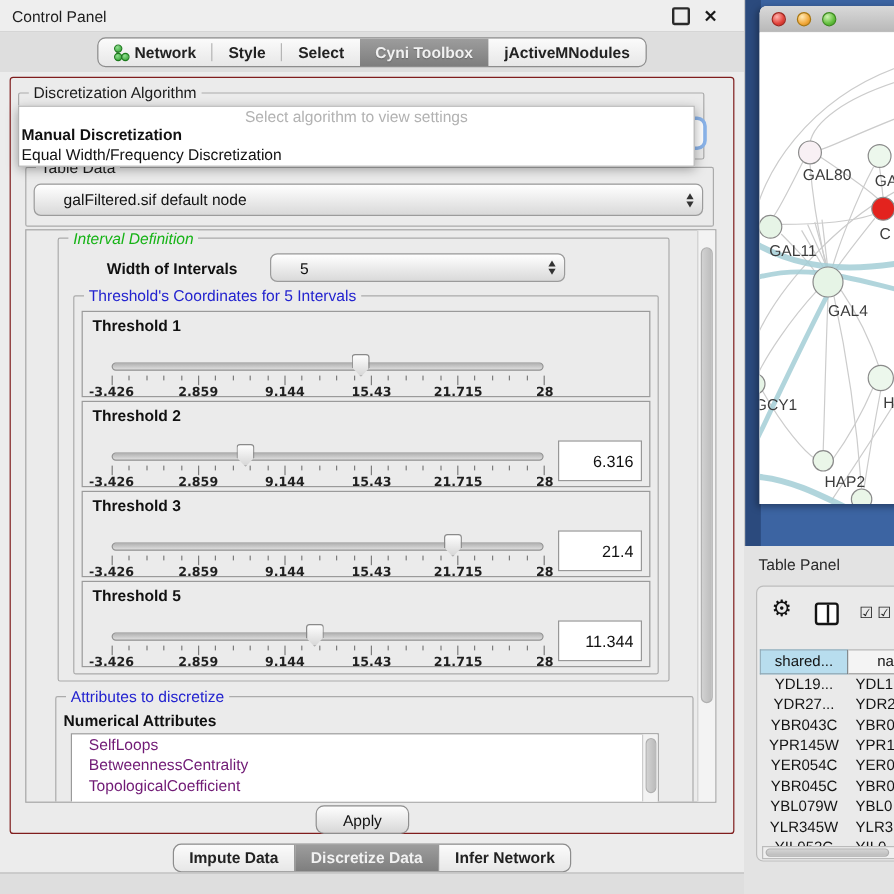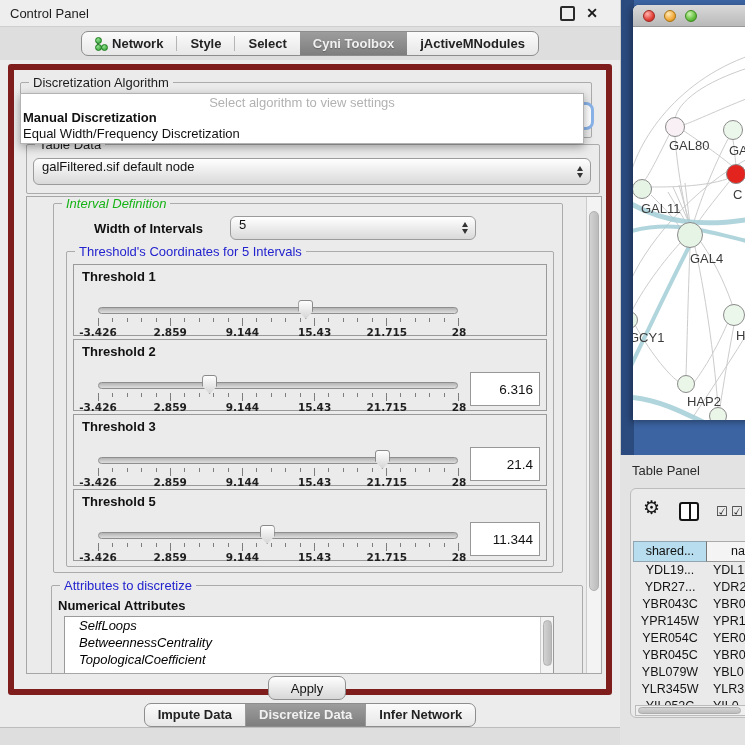--- a/index.html
+++ b/index.html
@@ -27,21 +27,21 @@
   .tab-sep{width:1px;background:#b5b5b5;margin:4px 0;}
   .net-icon{position:relative;width:12px;height:14px;display:inline-block;}
   .net-icon i{position:absolute;width:5px;height:5px;border-radius:50%;
     background:radial-gradient(circle at 35% 30%,#8fe08f,#2e9e2e);border:1px solid #1c7a1c;}
   .net-icon i:nth-child(1){left:0;top:0;}
   .net-icon i:nth-child(2){left:0;top:7px;}
   .net-icon i:nth-child(3){left:6px;top:7px;}
   .net-icon b{position:absolute;left:2px;top:3px;width:1.5px;height:7px;background:#7a7a7a;}
 
   #main-panel{left:8px;top:64px;width:604px;height:631px;background:#ebebeb;
-    border:6px solid #7f1d1d;border-radius:3px;box-sizing:border-box;}
+    border:1px solid #7f1d1d;border-radius:3px;box-sizing:border-box;}
 
   .group{position:absolute;border:1px solid #ababab;border-radius:2px;box-sizing:border-box;}
   .group-title{position:absolute;top:-8px;left:8px;background:#ebebeb;padding:0 4px;
     font-size:13px;line-height:15px;white-space:nowrap;}
   .gt-black{color:#1c1c1c;}
   .gt-green{color:#16b316;font-style:italic;}
   .gt-blue{color:#2323cf;}
 
   
   #algo-combo-ring{left:14px;top:32px;width:566px;height:28px;border:3px solid #8ab3e9;
@@ -50,21 +50,21 @@
   
   #algo-popup{left:6px;top:23px;width:564px;height:51px;background:#ffffff;
     border:1px solid #b3b3b3;box-shadow:0 3px 9px rgba(0,0,0,.35);z-index:5;box-sizing:border-box;}
   #algo-popup .hint{font-size:13px;color:#b2b2b2;text-align:center;height:16px;line-height:17px;}
   #algo-popup .opt{font-size:13px;color:#111;height:16px;line-height:16px;padding-left:2px;white-space:nowrap;}
   #algo-popup .opt.hl{font-weight:bold;}
 
   
   .combo{position:absolute;border:1px solid #9b9b9b;border-radius:6px;
     background:linear-gradient(#ffffff,#d9d9d9);box-sizing:border-box;
-    font-size:13px;color:#111;display:flex;align-items:flex-start;padding-left:8px;}
+    font-size:13px;color:#111;display:flex;align-items:center;padding-left:24px;}
   .stepper{position:absolute;right:7px;top:50%;transform:translateY(-50%);
     display:flex;flex-direction:column;gap:2px;}
   .stepper i{width:0;height:0;border-left:3.5px solid transparent;border-right:3.5px solid transparent;}
   .stepper .up{border-bottom:5px solid #333;}
   .stepper .dn{border-top:5px solid #333;}
 
   
   #scrollpane{left:12px;top:126px;width:576px;height:478px;border:1px solid #a6a6a6;
     background:#ebebeb;box-sizing:border-box;}
   #sp-content{position:absolute;left:0;top:0;right:15px;bottom:0;overflow:hidden;}
@@ -86,21 +86,21 @@
   .thr-ticklabels{position:absolute;left:24px;top:61px;width:361px;height:11px;}
   .thr-ticklabels span{position:absolute;transform:translateX(-50%);font-size:10.5px;
     font-weight:bold;color:#1f1f1f;font-family:"DejaVu Sans",sans-serif;white-space:nowrap;}
   .thr-value{position:absolute;left:396px;top:32px;width:70px;height:34px;background:#fff;
     border:1px solid #979797;box-sizing:border-box;font-size:13.5px;color:#111;
     text-align:right;padding-right:6px;font-family:"Liberation Sans",sans-serif;}
 
   
   #attr-list{position:absolute;left:12px;top:30px;width:490px;height:78px;background:#fff;
     border:1px solid #9a9a9a;box-sizing:border-box;}
-  #attr-list .li{font-size:13px;color:#000000;height:17px;line-height:17px;padding-left:14px;white-space:nowrap;font-style:italic;}
+  #attr-list .li{font-size:13px;color:#701a75;height:17px;line-height:17px;padding-left:14px;white-space:nowrap;}
 
   
   #apply-btn{left:254px;top:606px;width:76px;height:22px;border:1px solid #8f8f8f;border-radius:7px;
     background:linear-gradient(#fefefe,#d7d7d7);font-size:13px;color:#111;
     display:flex;align-items:center;justify-content:center;}
 
   #cp-bottom-tabs{left:0;top:701px;width:620px;height:26px;display:flex;justify-content:center;
     align-items:flex-start;padding-top:2px;box-sizing:border-box;}
   .btab{padding:0 13px;font-size:13px;font-weight:600;color:#222;height:22px;line-height:22px;}
   .btab.sel{background:linear-gradient(#9d9d9d,#7e7e7e);color:#f1f1f1;}

